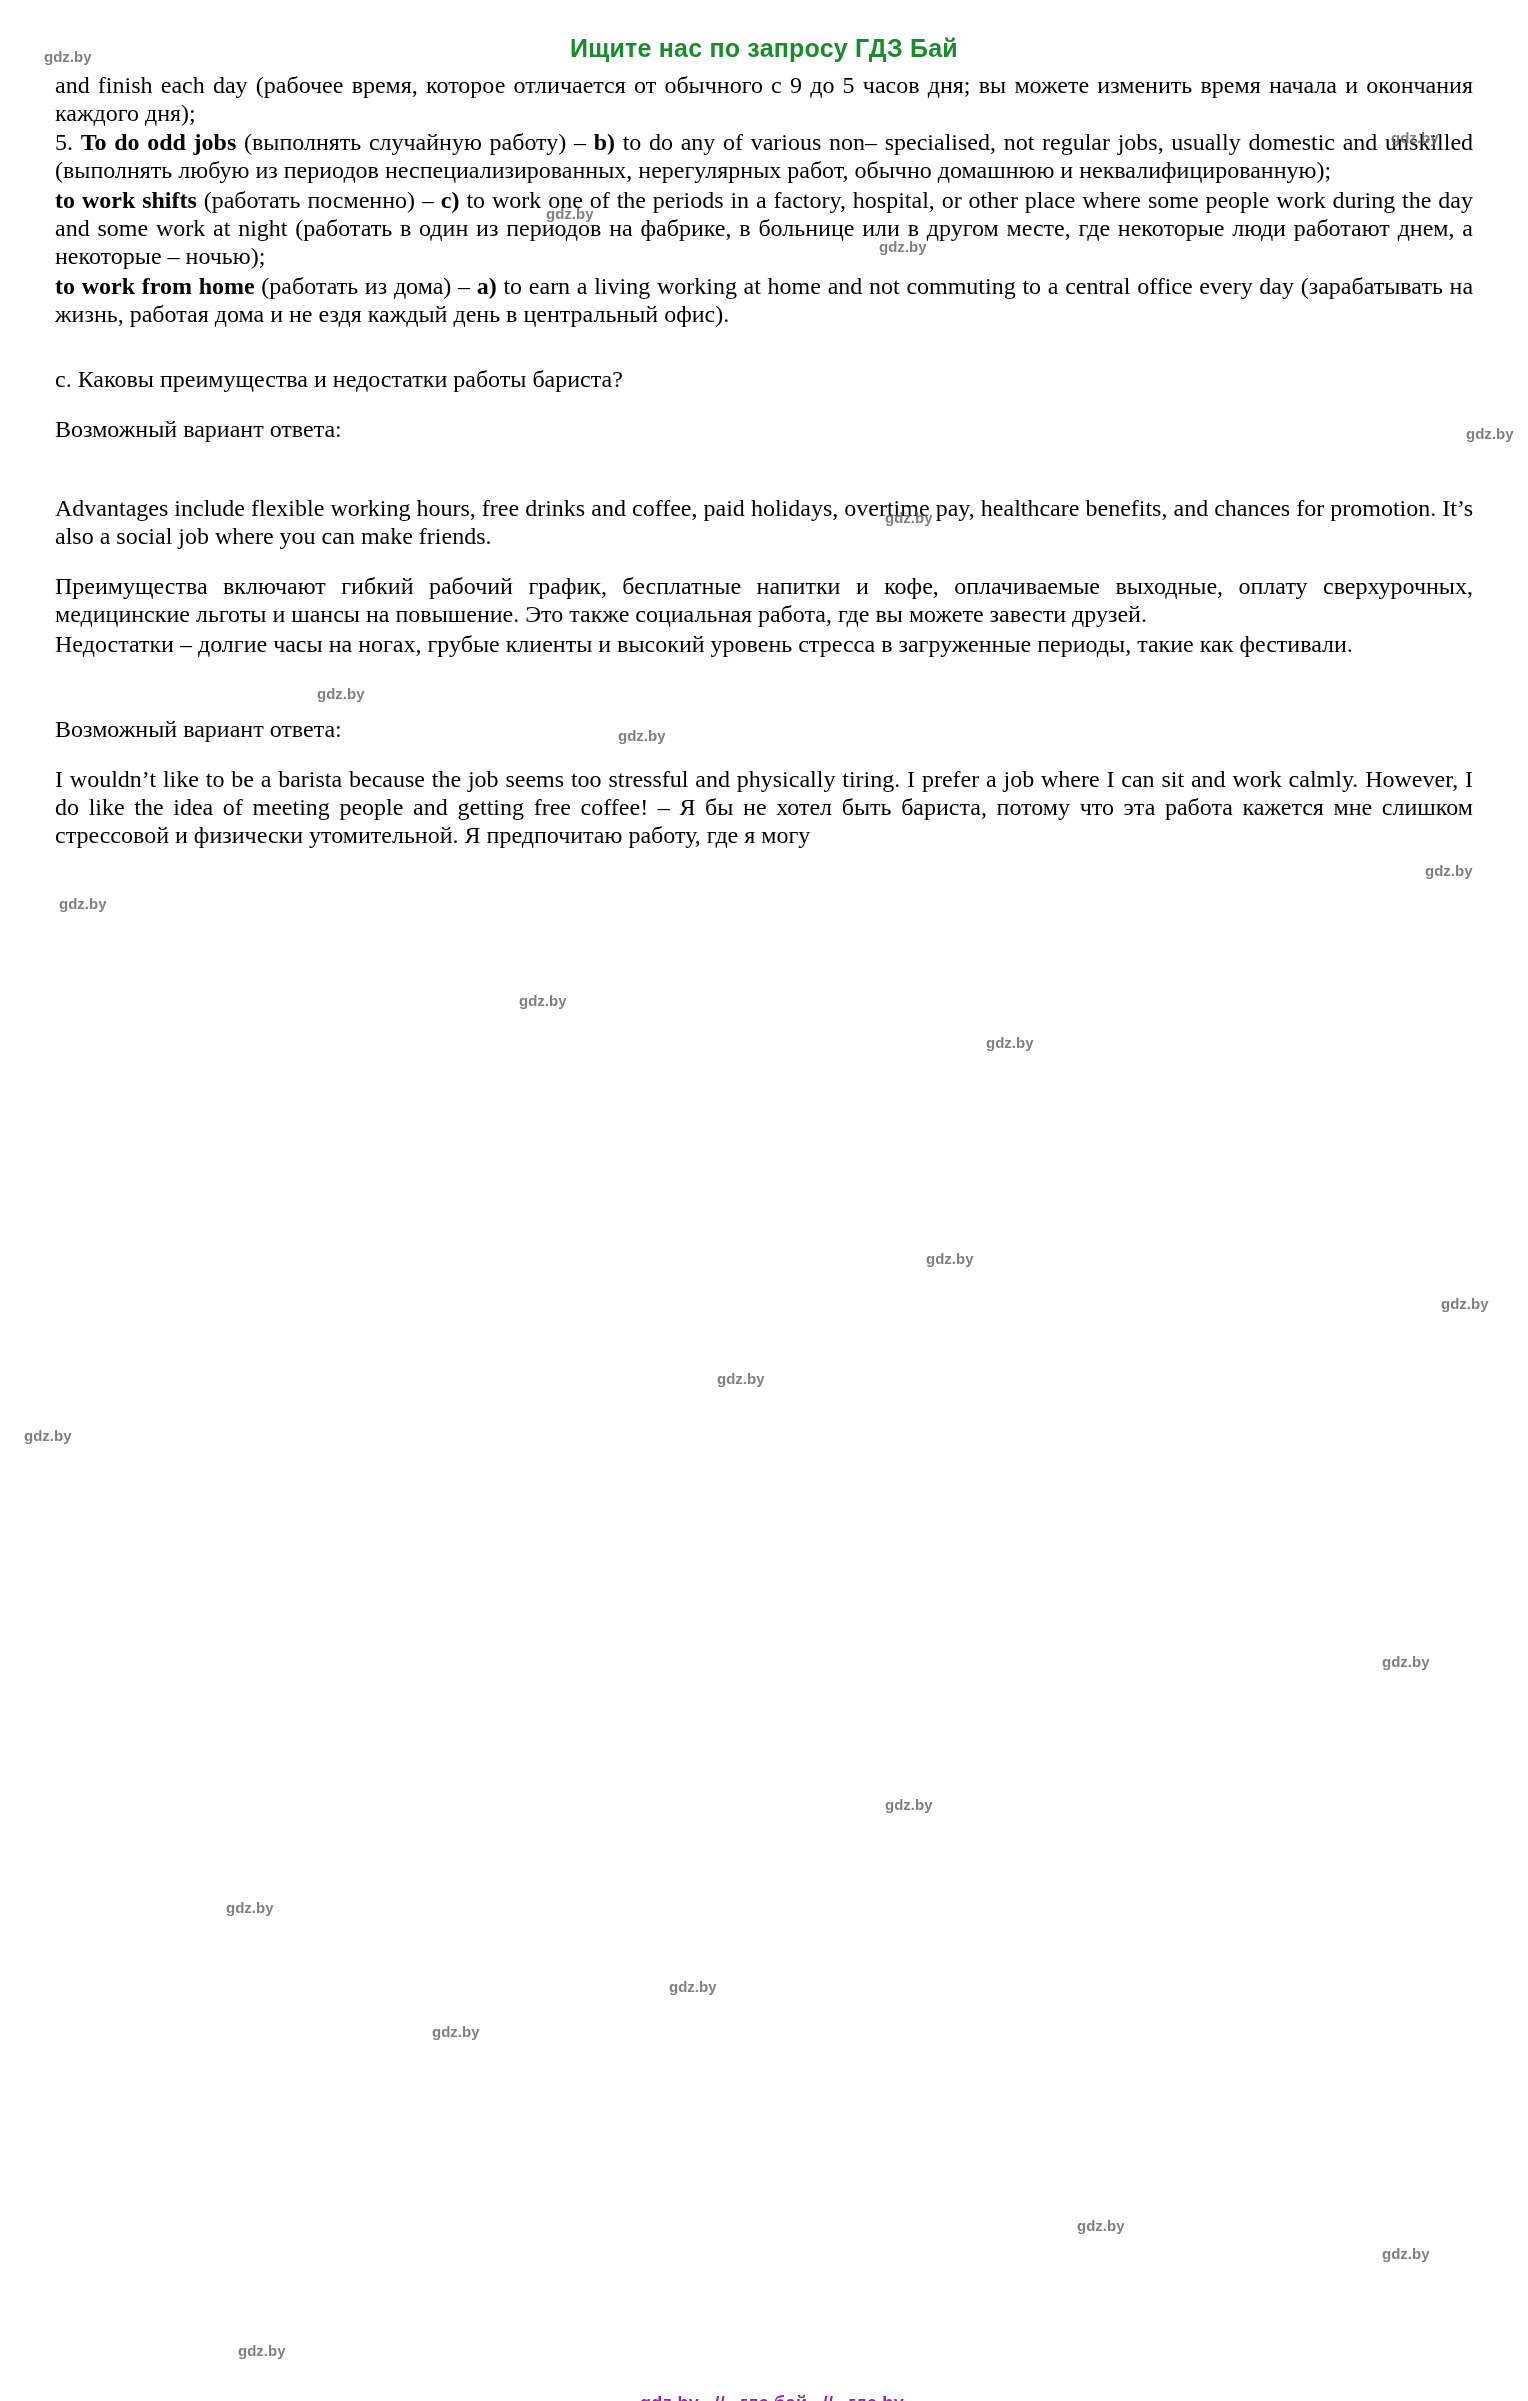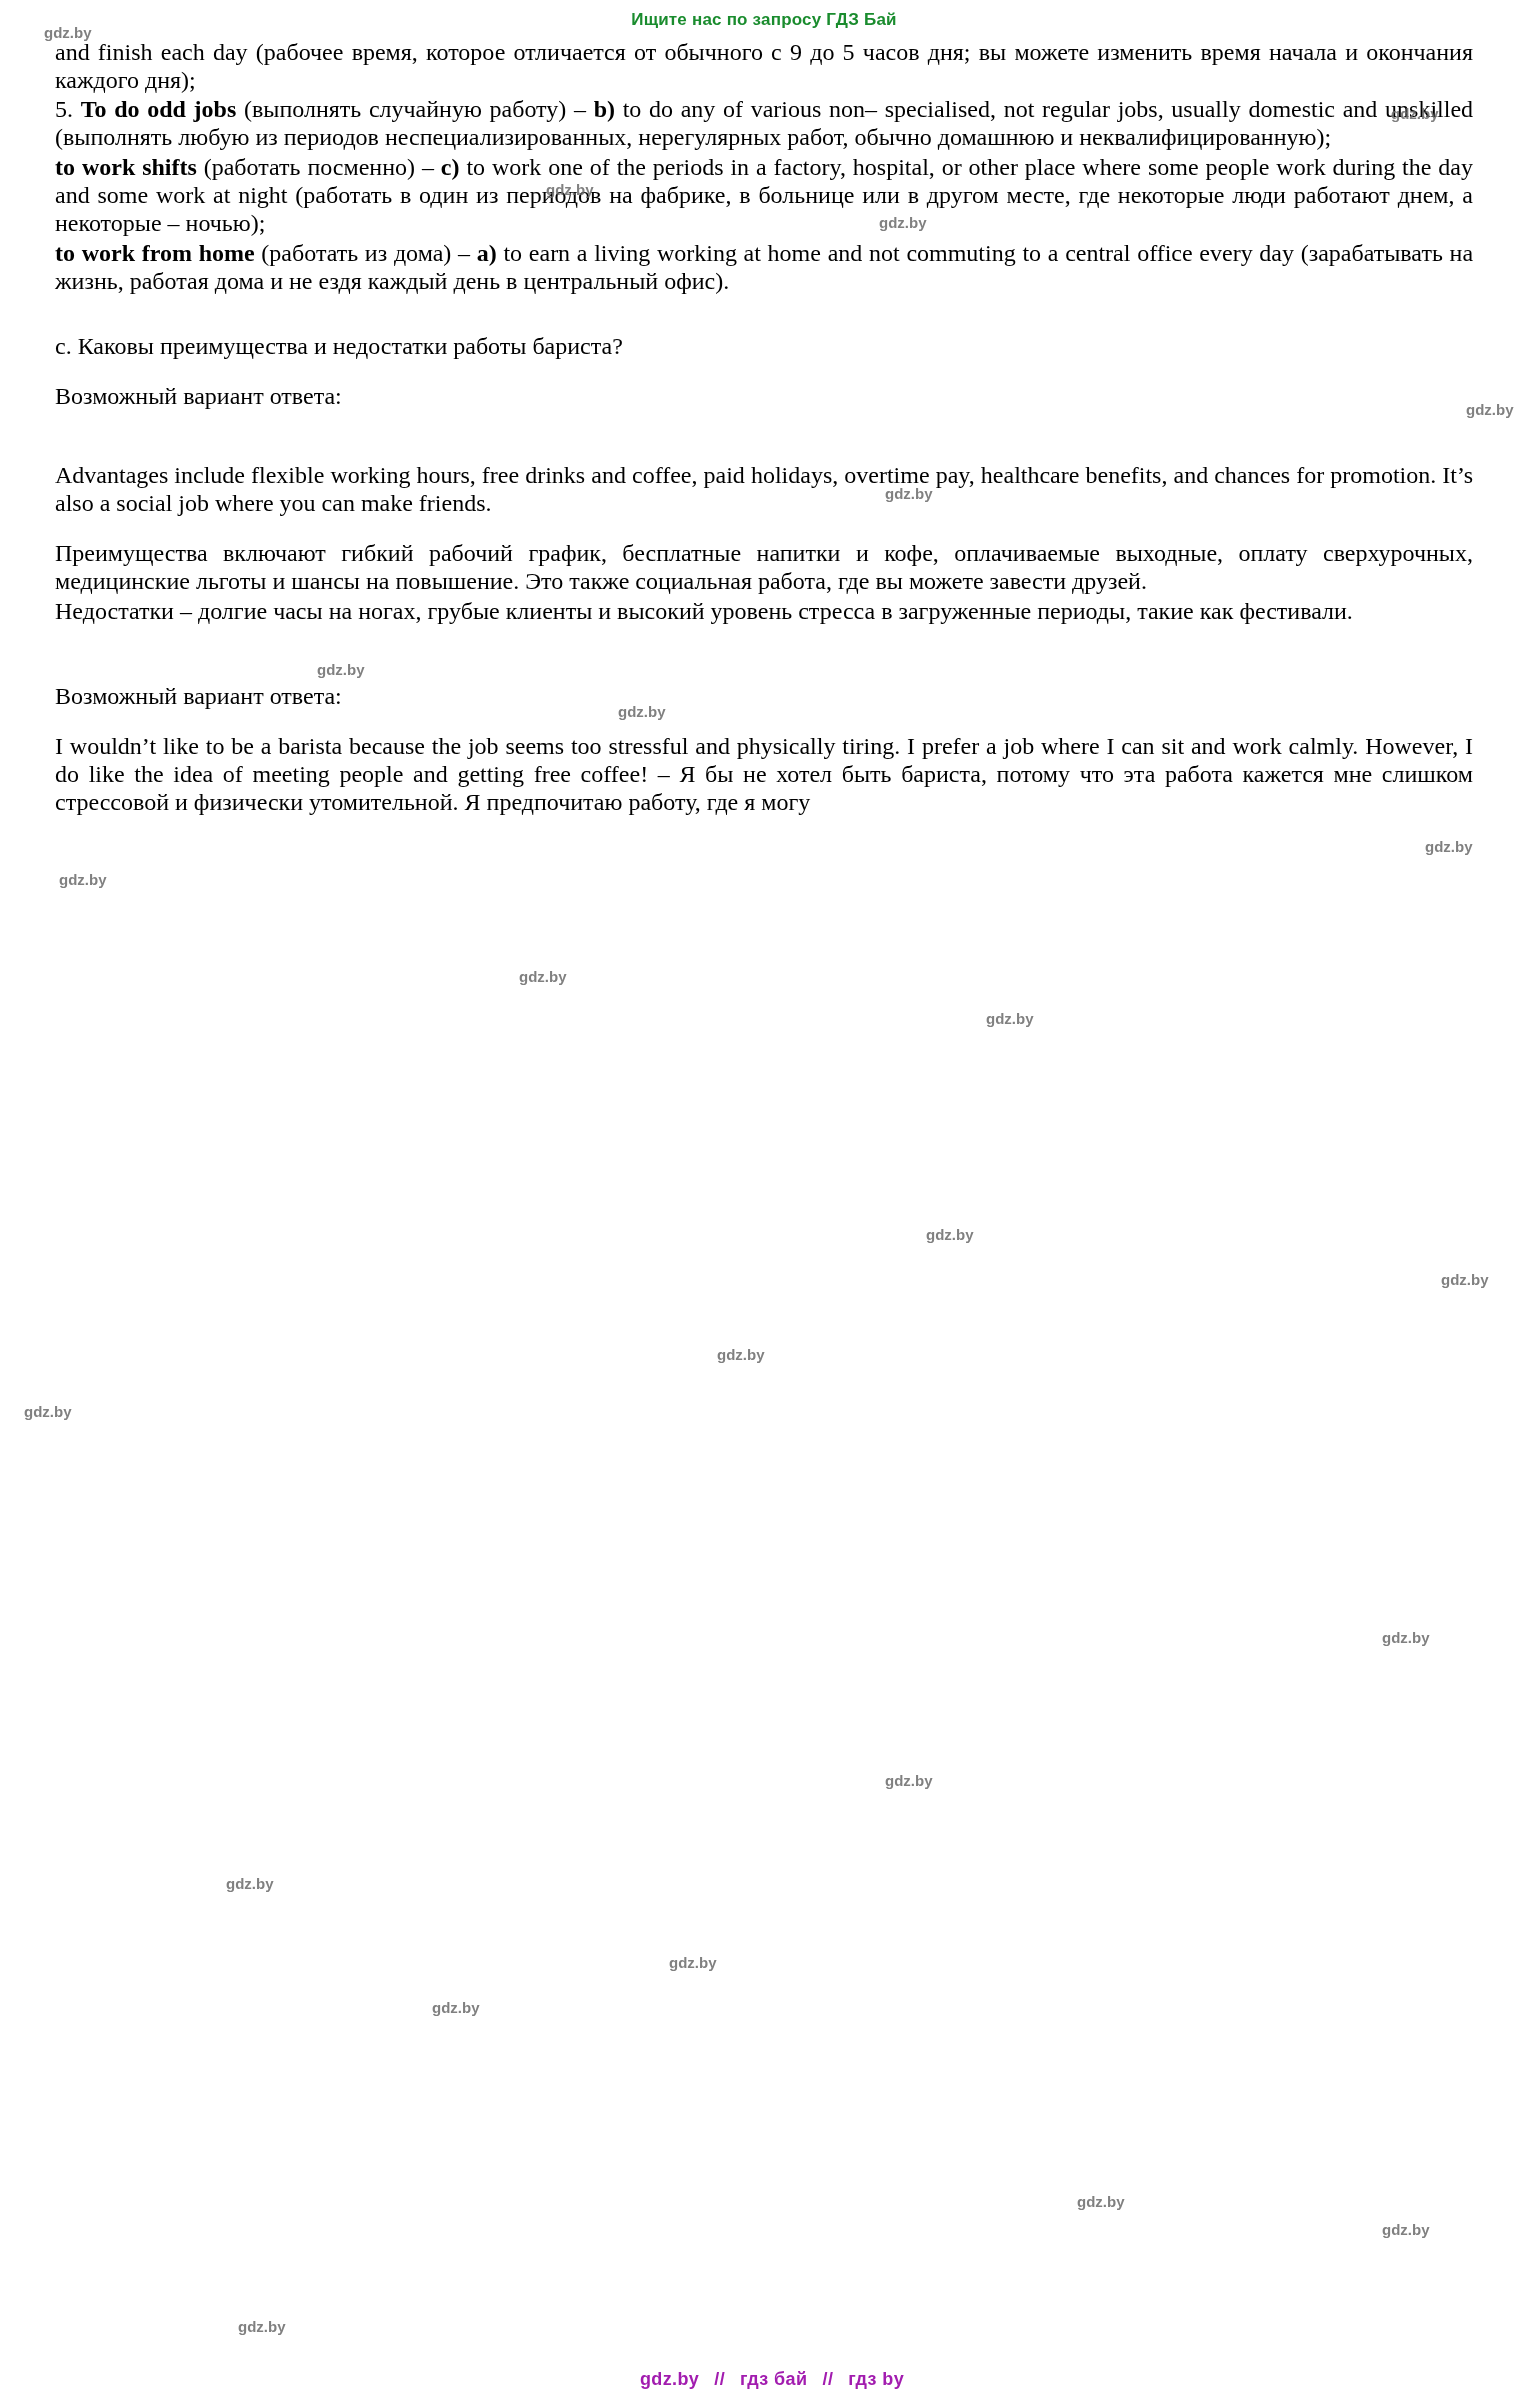--- a/index.html
+++ b/index.html
@@ -19,24 +19,25 @@
     width: 1528px;
     min-height: 2401px;
     box-sizing: border-box;
     padding: 0 55px;
   }
   .top-banner {
     text-align: center;
     color: #1a8c2e;
     font-family: "Liberation Sans", sans-serif;
     font-weight: bold;
-    font-size: 17px;
+    font-size: 25px;
     padding-top: 9.5px;
     padding-bottom: 8px;
     letter-spacing: 0.2px;
+    margin-top: 24px;
   }
   .body-text {
     font-size: 24px;
     line-height: 1.17;
     text-align: justify;
     text-justify: inter-word;
   }
   p {
     margin: 0 0 1.6px 0;
   }

